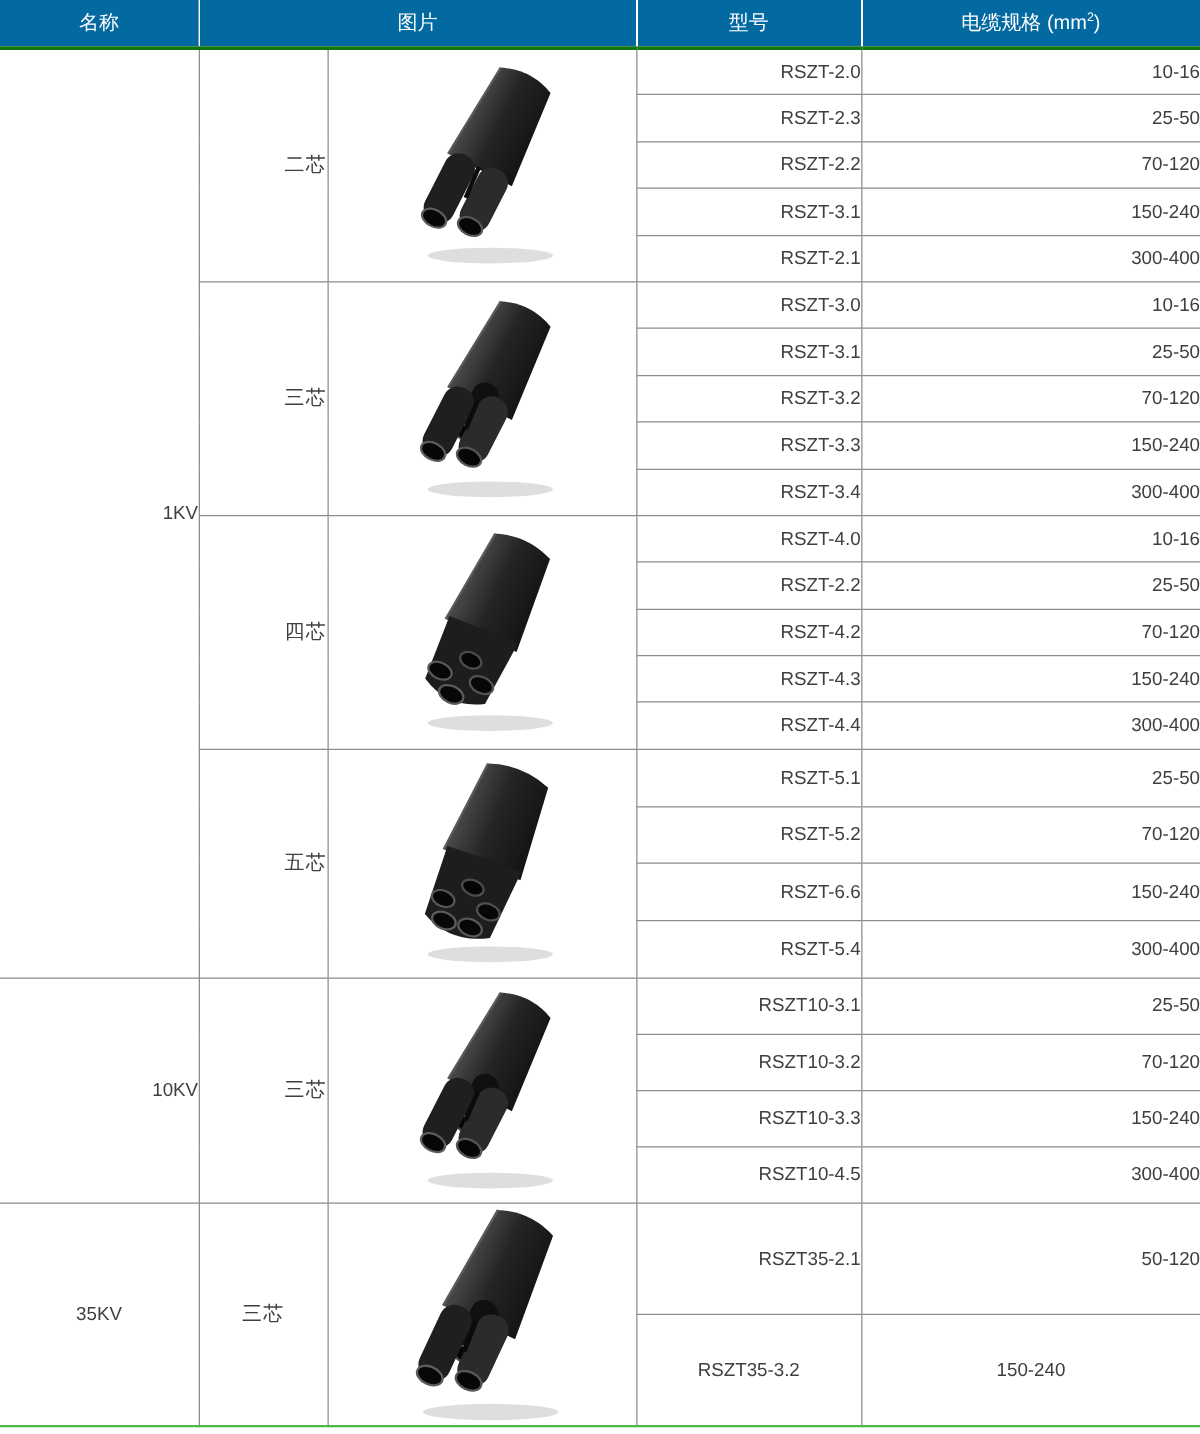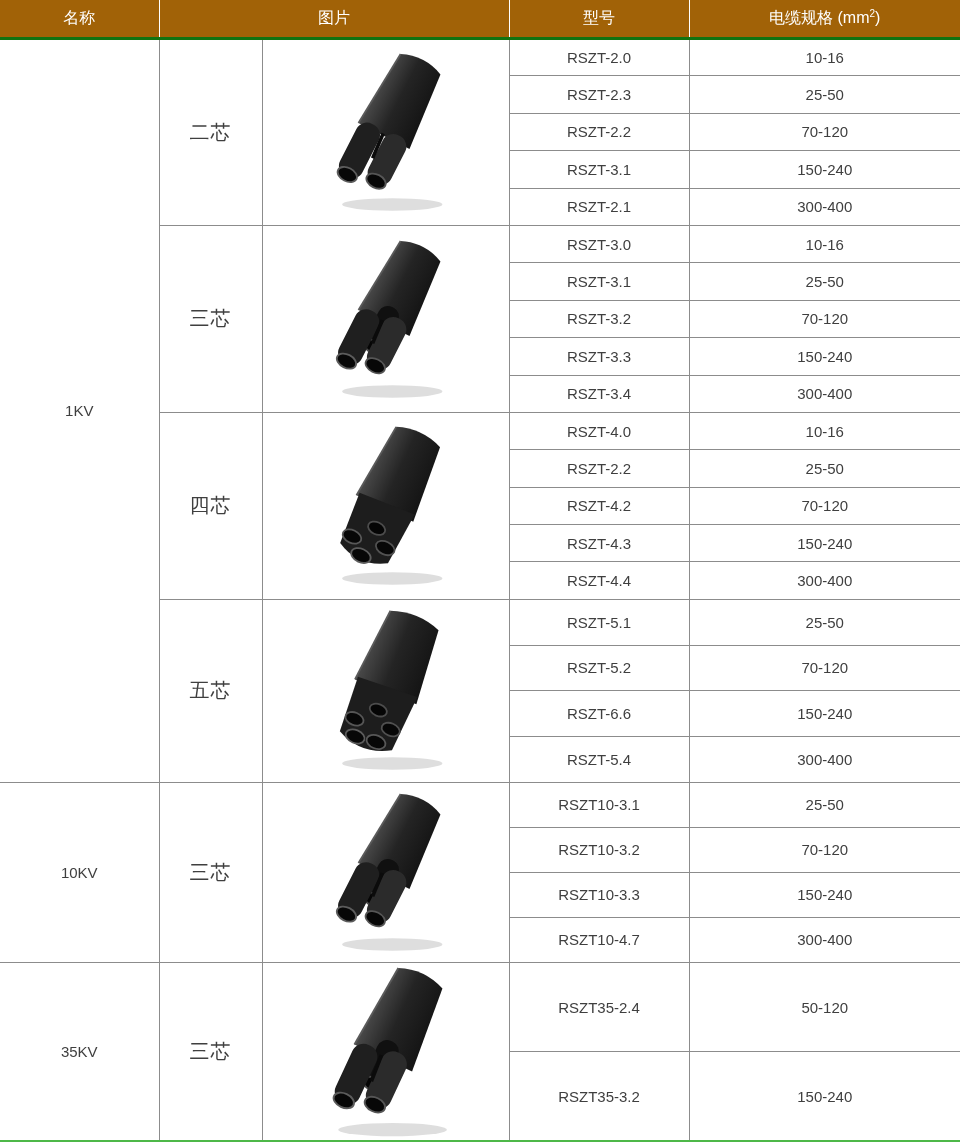--- a/index.html
+++ b/index.html
@@ -1,28 +1,28 @@
 <!DOCTYPE html>
 <html><head>
 <meta charset="utf-8">
 <style>
   html,body{margin:0;padding:0;background:#ffffff;}
   body{font-family:"Liberation Sans","DejaVu Sans",sans-serif;width:960px;}
   table.spec{border-collapse:collapse;table-layout:fixed;width:960px;border-bottom:2px solid #4db848;}
   th,td{padding:0;margin:0;text-align:center;vertical-align:middle;overflow:hidden;}
   thead th{
-    background:#a16207;color:#ffffff;font-size:16px;font-weight:normal;
+    background:#0369a1;color:#ffffff;font-size:16px;font-weight:normal;
     height:37px;border-bottom:3px solid #117311;border-left:1px solid rgba(255,255,255,.9);
   }
   thead th:first-child{border-left:none;}
   thead sup{font-size:10px;}
   td{color:#3f3f3f;font-size:15px;}
-  td.cn{font-size:20px;letter-spacing:1px;}
+  td.cn{font-size:16px;letter-spacing:1px;}
   .br{border-right:1px solid #8c8c8c;}
-  .bb{border-bottom:1px solid #8c8c8c;}
+  .bb{border-bottom:1px solid #8c8c8c;text-align:right;}
   tr.r37{height:37.4px;}
   tr.r46{height:45.75px;}
   tr.r45{height:45px;}
   tr.r90{height:89.5px;}
   .photo-wrap{display:flex;align-items:center;justify-content:center;height:100%;}
   svg.boot{display:block;}
 </style>
 </head>
 <body>
 
@@ -257,21 +257,21 @@
     </tr>
     <tr class="r45">
       <td class="br bb">RSZT10-3.2</td>
       <td class="bb">70-120</td>
     </tr>
     <tr class="r45">
       <td class="br bb">RSZT10-3.3</td>
       <td class="bb">150-240</td>
     </tr>
     <tr class="r45">
-      <td class="br bb">RSZT10-4.7</td>
+      <td class="br bb">RSZT10-4.5</td>
       <td class="bb">300-400</td>
     </tr>
 
     <tr class="r90">
       <td rowspan="2" class="br">35KV</td>
       <td rowspan="2" class="br cn">三芯</td>
       <td rowspan="2" class="br">
         <div class="photo-wrap">
         <svg class="boot" width="178" height="174" viewBox="0 0 190 186">
           <defs>
@@ -289,21 +289,21 @@
             <ellipse cx="96" cy="130" rx="10" ry="6.8" fill="#050505" stroke="#4c4c4c" stroke-width="2"></ellipse>
             <rect x="94" y="88" width="28" height="64" rx="13" fill="#2b2b2b"></rect>
             <rect x="62" y="94" width="28" height="68" rx="13" fill="#1f1f1f"></rect>
             <path d="M92,98 L94,128" stroke="#0b0b0b" stroke-width="4" fill="none"></path>
             <ellipse cx="76" cy="159" rx="11.5" ry="7.5" fill="#070707" stroke="#5c5c5c" stroke-width="2"></ellipse>
             <ellipse cx="108" cy="149" rx="11.5" ry="7.5" fill="#070707" stroke="#565656" stroke-width="2"></ellipse>
           </g>
         </svg>
         </div>
       </td>
-      <td class="br bb">RSZT35-2.4</td>
+      <td class="br bb">RSZT35-2.1</td>
       <td class="bb">50-120</td>
     </tr>
     <tr class="r90">
       <td class="br">RSZT35-3.2</td>
       <td>150-240</td>
     </tr>
   </tbody>
 </table>
 
 </body></html>

